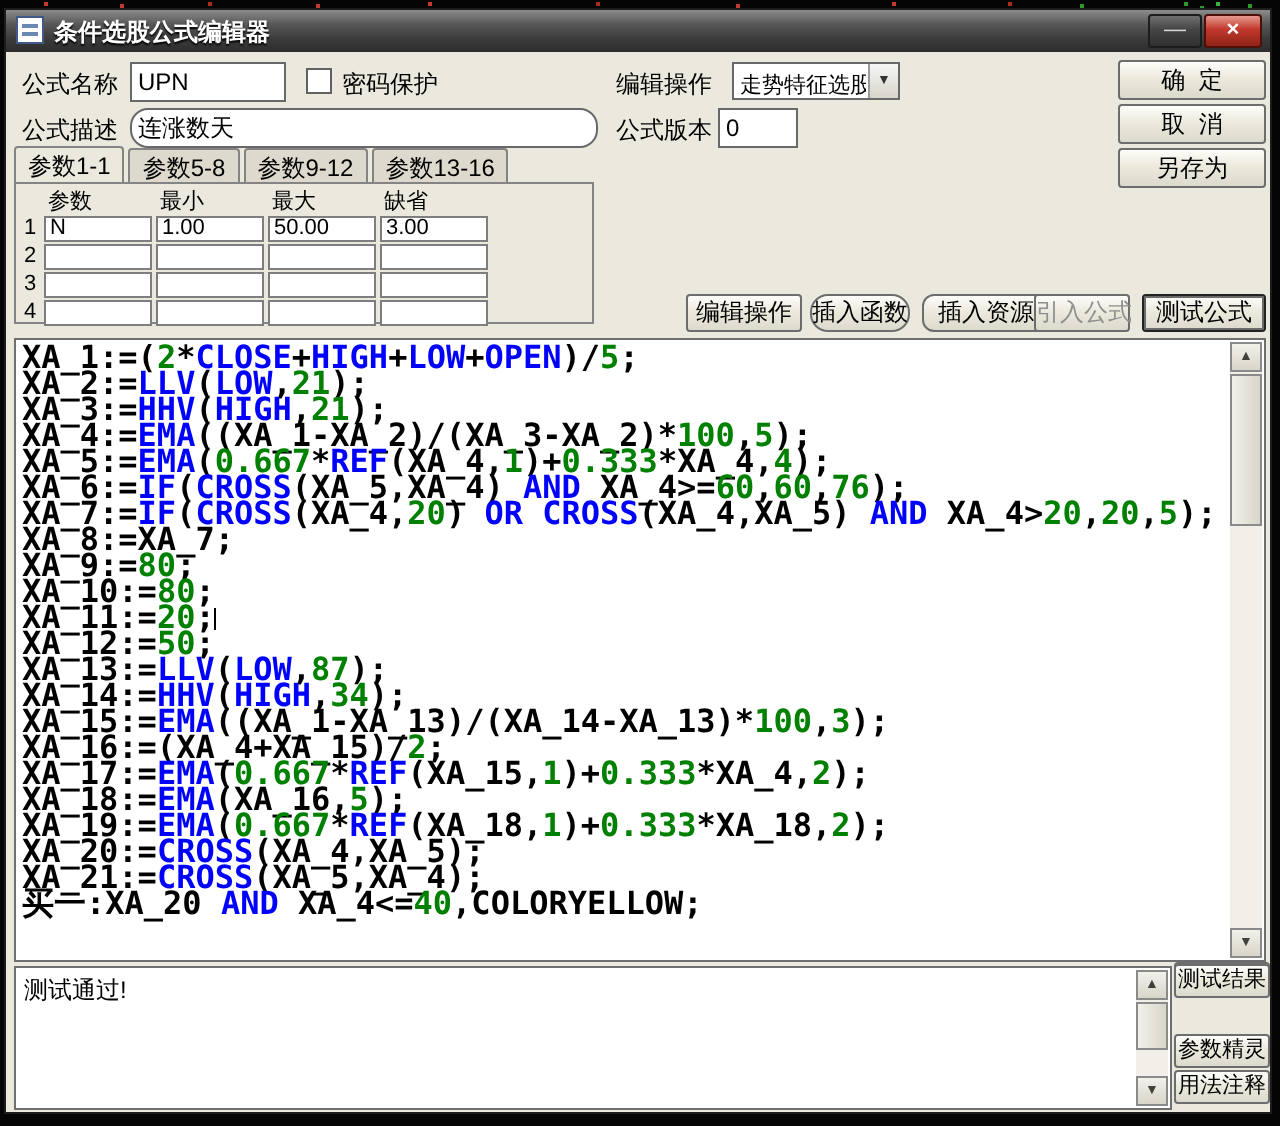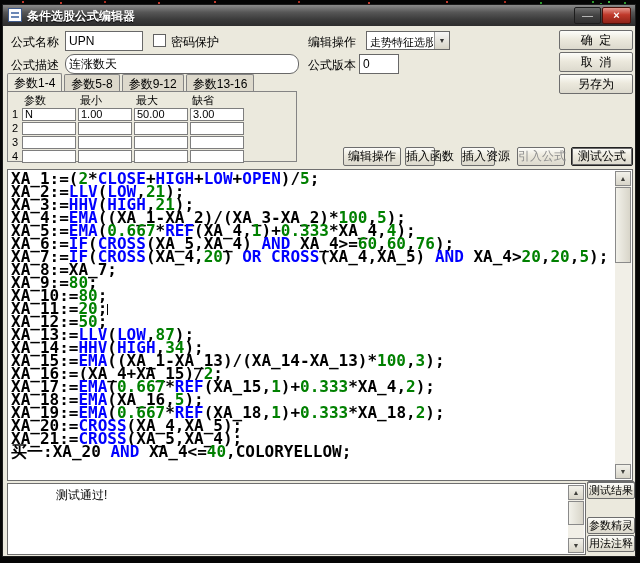--- a/index.html
+++ b/index.html
@@ -36,21 +36,21 @@
   .editor{position:absolute;left:4px;top:164px;width:626px;height:312px;background:#fff;border:1px solid #6f6f6f;}
   .code{position:absolute;left:3px;top:2px;right:18px;bottom:1px;overflow:hidden;}
   .cline{white-space:pre;font-family:"DejaVu Sans Mono",monospace;font-size:16px;font-weight:bold;line-height:13px;}
   .tk-p{color:var(--c-plain,#000);} .tk-f{color:var(--c-fn,#0000ff);} .tk-n{color:var(--c-num,#008000);}
   .caret{display:inline-block;width:1px;height:11px;background:#000;vertical-align:-1px;}
   .vscroll{position:absolute;top:1px;right:1px;bottom:1px;width:16px;background:#f1efe7;}
   .sb-btn{position:absolute;left:0;width:16px;height:15px;background:linear-gradient(#f2f1ea,#d8d5c9);border:1px solid #8a8a8a;font-size:7px;line-height:13px;text-align:center;color:#40403c;}
   .sb-up{top:0;} .sb-down{bottom:0;}
   .sb-thumb{position:absolute;left:0;width:16px;background:linear-gradient(90deg,#f2f1ea,#d8d5c9);border:1px solid #8a8a8a;}
   .output{position:absolute;left:4px;top:478px;width:579px;height:72px;background:#fff;border:1px solid #6f6f6f;}
-  .output-text{position:absolute;left:4px;top:3px;font-size:12px;color:#000;margin-left:44px;}
+  .output-text{position:absolute;left:4px;top:3px;font-size:12px;color:#000;}
   .side-btn{left:584px;width:48px;height:17px;font-size:11px;padding:0;line-height:15px;}
 </style>
 </head>
 <body>
 
 <div class="dots dots-red"></div>
 <div class="dots dots-green"></div>
 
 <div class="dialog">
 
@@ -76,21 +76,21 @@
   <button class="btn" style="left:556px;top:25px;width:74px">确  定</button>
 
   <span class="lbl" style="left:8px;top:52px">公式描述</span>
   <input class="tbx" style="left: 62px; top: 49px; width: 234px; border-radius: 9px;" value="连涨数天">
   <span class="lbl" style="left:305px;top:52px">公式版本</span>
   <input class="tbx" style="left: 356px; top: 49px; width: 40px;" value="0">
   <button class="btn" style="left:556px;top:47px;width:74px">取  消</button>
   <button class="btn" style="left:556px;top:69px;width:74px">另存为</button>
 
   <div class="tabs">
-      <div class="tab active">参数1-4</div>
+      <div class="tab active">参数1-1</div>
       <div class="tab">参数5-8</div>
       <div class="tab">参数9-12</div>
       <div class="tab">参数13-16</div>
     </div>
 
   <div class="panel">
     <div>
         <span class="phead" style="left: 16px;">参数</span>
         <span class="phead" style="left: 72px;">最小</span>
         <span class="phead" style="left: 128px;">最大</span>
@@ -123,22 +123,22 @@
           <input class="pinput" value="" style="">
           <input class="pinput" value="" style="">
           <input class="pinput" value="" style="">
           <input class="pinput" value="" style="">
         </div>
       </div>
   </div>
 
   <div>
       <button class="btn abtn" style="left: 340px; width: 58px;">编辑操作</button>
-      <button class="btn abtn" style="left: 402px; width: 30px;">插入函数</button>
-      <button class="btn abtn" style="left: 458px; width: 34px;">插入资源</button>
+      <button class="btn abtn" style="left: 402px; width: 50px; border-radius: 9px;">插入函数</button>
+      <button class="btn abtn" style="left: 458px; width: 64px; border-radius: 6px;">插入资源</button>
       <button class="btn abtn disabled" style="left: 514px; width: 48px;">引入公式</button>
       <button class="btn abtn default" style="left: 568px; width: 62px;">测试公式</button>
     </div>
 
   <div class="editor">
     <div class="code">
         <div class="cline"><span class="tk-p">XA_1:=(</span><span class="tk-n">2</span><span class="tk-p">*</span><span class="tk-f">CLOSE</span><span class="tk-p">+</span><span class="tk-f">HIGH</span><span class="tk-p">+</span><span class="tk-f">LOW</span><span class="tk-p">+</span><span class="tk-f">OPEN</span><span class="tk-p">)/</span><span class="tk-n">5</span><span class="tk-p">;</span></div>
         <div class="cline"><span class="tk-p">XA_2:=</span><span class="tk-f">LLV</span><span class="tk-p">(</span><span class="tk-f">LOW</span><span class="tk-p">,</span><span class="tk-n">21</span><span class="tk-p">);</span></div>
         <div class="cline"><span class="tk-p">XA_3:=</span><span class="tk-f">HHV</span><span class="tk-p">(</span><span class="tk-f">HIGH</span><span class="tk-p">,</span><span class="tk-n">21</span><span class="tk-p">);</span></div>
         <div class="cline"><span class="tk-p">XA_4:=</span><span class="tk-f">EMA</span><span class="tk-p">((XA_1-XA_2)/(XA_3-XA_2)*</span><span class="tk-n">100</span><span class="tk-p">,</span><span class="tk-n">5</span><span class="tk-p">);</span></div>

